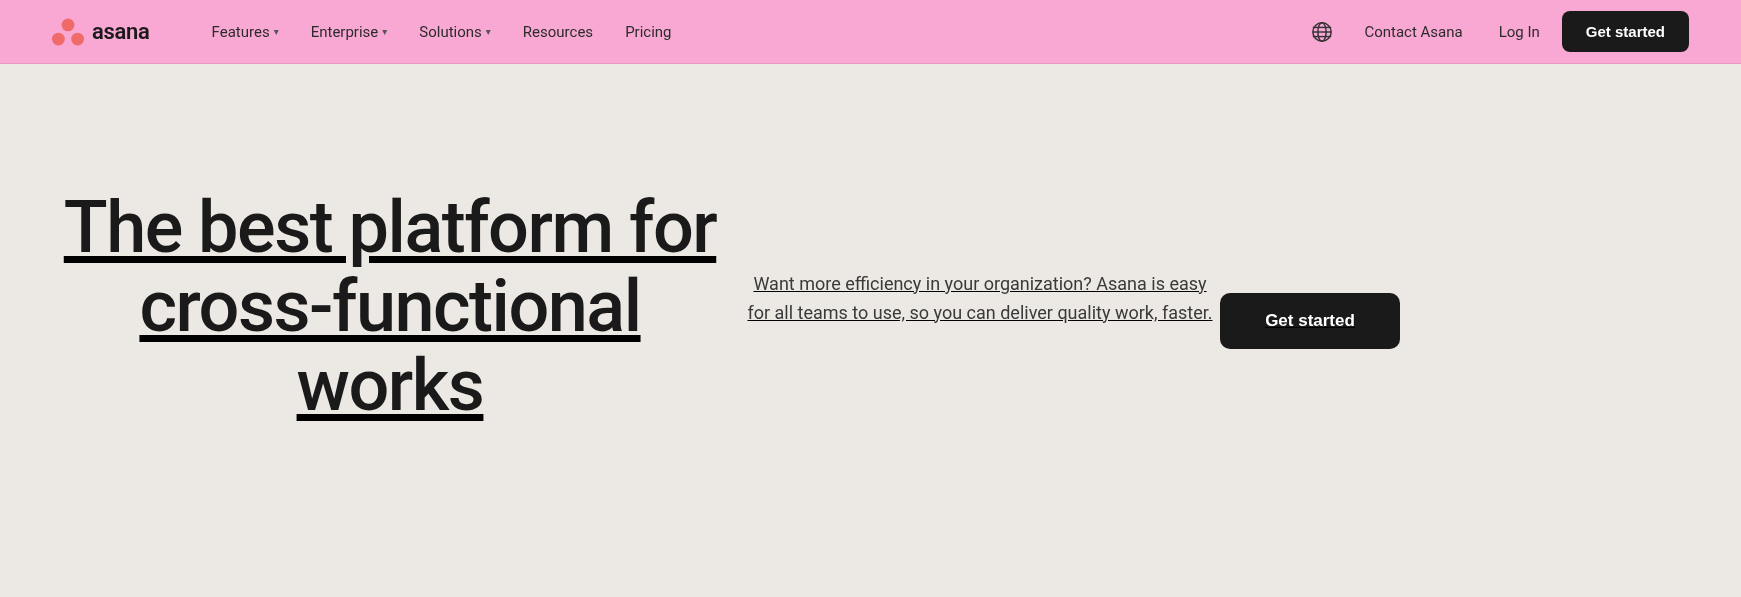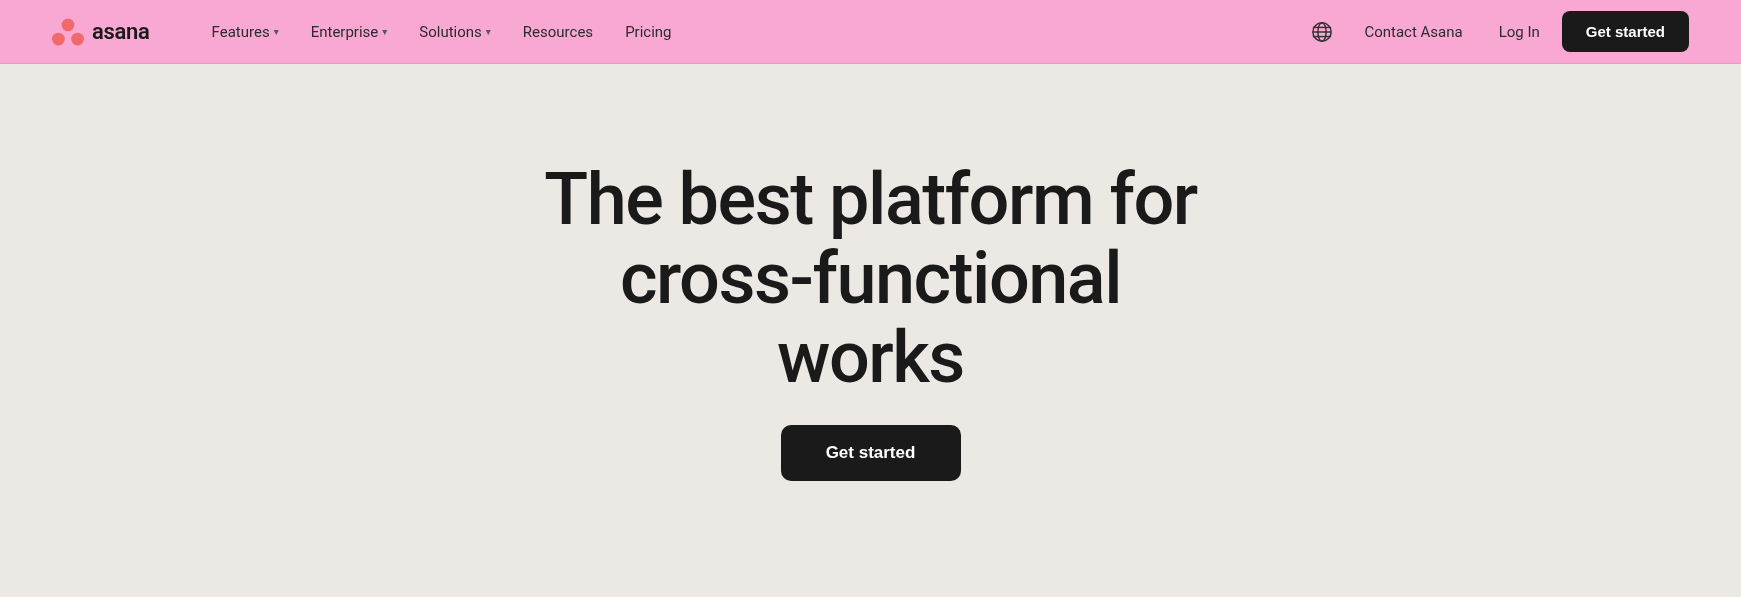--- a/index.html
+++ b/index.html
@@ -117,26 +117,26 @@
       padding: 12px 24px;
       border-radius: 8px;
       cursor: pointer;
       border: none;
       white-space: nowrap;
     }
 
     
     .hero {
       display: flex;
-      flex-direction: column;
-      align-items: center;
-      justify-content: center;
+      align-items: center;
+      justify-content: flex-start;
       padding: 60px 40px 80px;
       text-align: center;
       min-height: 533px;
+      text-decoration: underline;
     }
 
     .hero-title {
       font-size: 72px;
       font-weight: 500;
       line-height: 1.1;
       color: #1a1a1a;
       letter-spacing: -1.5px;
       max-width: 700px;
       margin-bottom: 28px;
@@ -231,16 +231,17 @@
     <span class="nav-login">Log In</span>
     <button class="nav-get-started">Get started</button>
   </div>
 </nav>
 
 <section class="hero">
   <h1 class="hero-title">
     <span>The best platform for</span><br>
     <span>cross-functional works</span>
   </h1>
+  <p class="hero-subtitle">Want more efficiency in your organization? Asana is easy for all teams to use, so you can deliver quality work, faster.</p>
   <div class="hero-buttons">
     <button class="btn-primary">Get started</button>
   </div>
 </section>
 
 </body></html>

